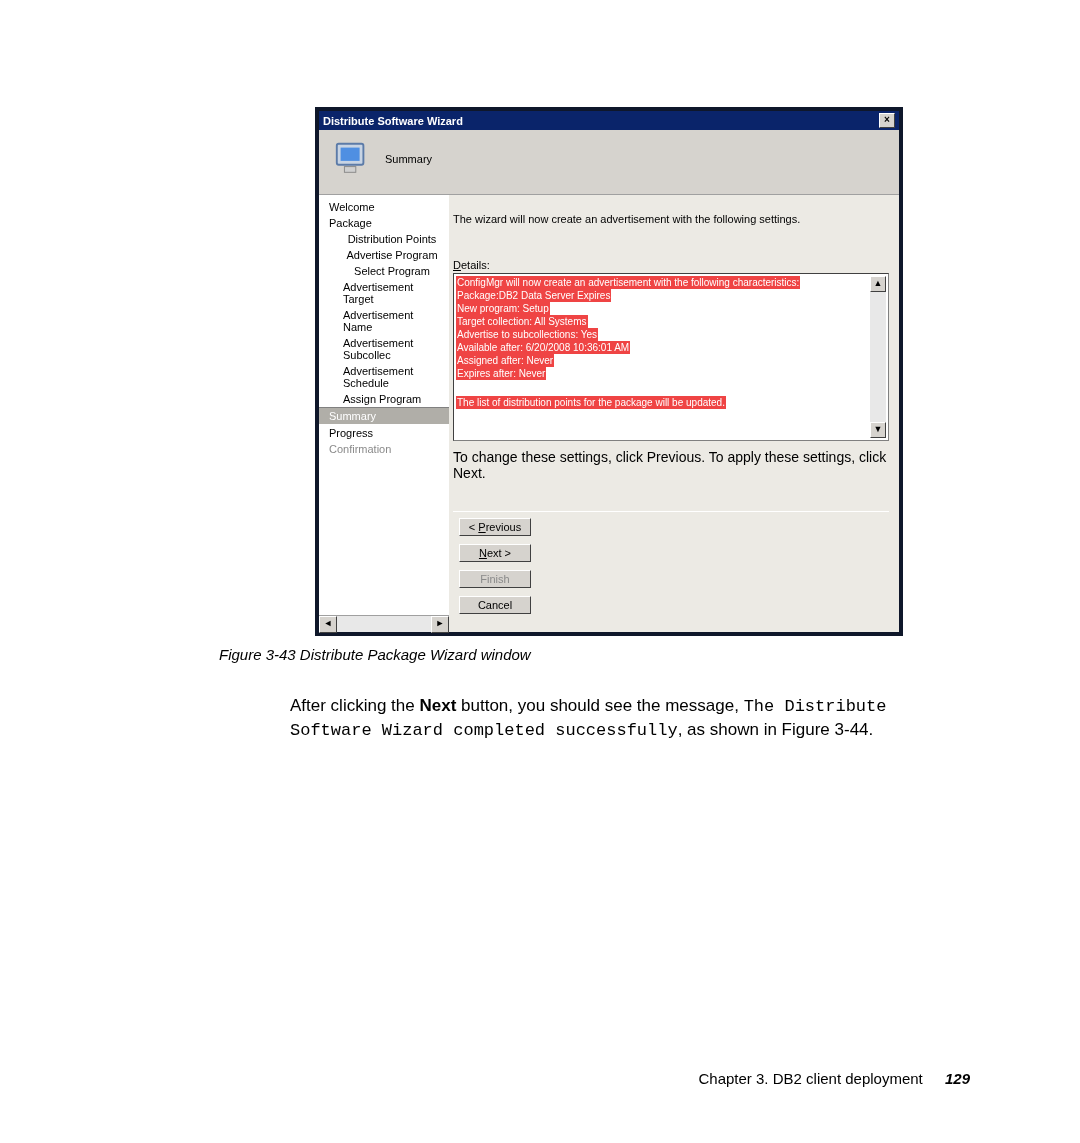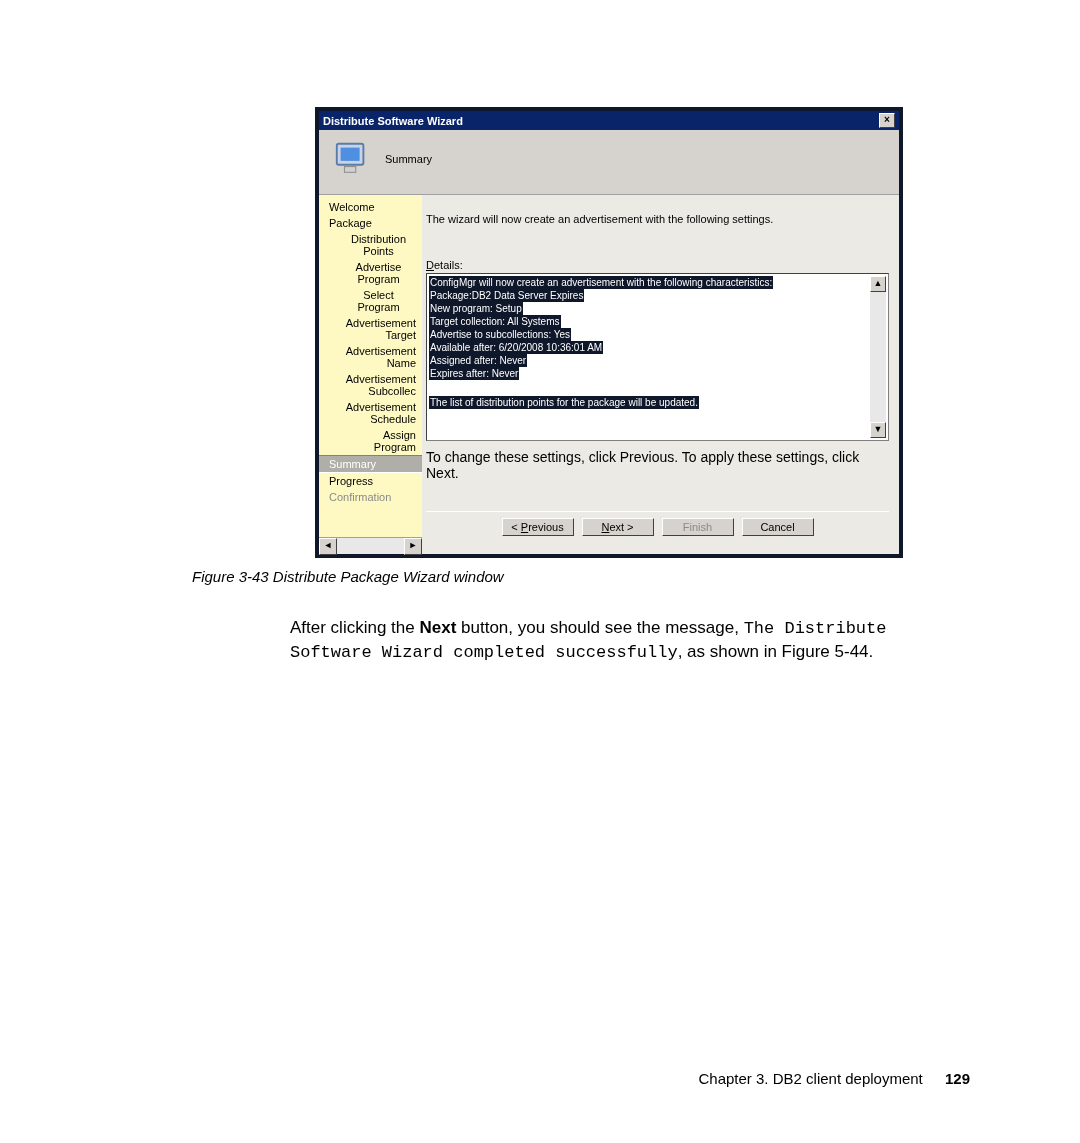--- a/index.html
+++ b/index.html
@@ -51,30 +51,30 @@
     display:flex; align-items:center; gap:14px;
     padding: 10px 14px 16px 14px;
     border-bottom: 1px solid #a0a0a0;
   }
   .header-row .monitor {
     width: 38px; height: 38px; position:relative;
   }
   .monitor svg { width:38px; height:38px; }
   .body-row { display:flex; }
   .sidebar {
-    width: 103px;
-    background: #fef9c3;
+    width: 130px;
+    background: #ffffff;
     padding-top: 4px;
     font-size: 11px;
     color:#000;
     position:relative;
   }
   .sidebar .item { padding: 2px 6px 2px 10px; }
   .sidebar .item.sub { padding-left: 22px; text-align: center; }
-  .sidebar .item.subsub { padding-left: 24px; text-align: right; }
+  .sidebar .item.subsub { padding-left: 24px; }
   .sidebar .item.disabled { color:#8a8a8a; }
   .sidebar .item.selected {
     background:#b0aea8; color:#fff;
     border-top:1px solid #808080; border-bottom:1px solid #fff;
   }
   .sb-scroll {
     position:absolute; bottom:0; left:0; right:0;
     height:16px; background:#e8e8e8;
     border-top:1px solid #a0a0a0;
     display:flex; justify-content:space-between;
@@ -96,62 +96,63 @@
     background:#fff;
     border:1px solid #808080;
     border-top-color:#404040; border-left-color:#404040;
     height: 162px;
     position:relative;
     font-size:10px;
     padding:2px;
     display:flex;
   }
   .details-content { flex:1; overflow:hidden; }
-  .hl { background:#0f172a; color:#fff; display:inline-block; padding:0 1px; line-height:13px; }
+  .hl { background:#ef4444; color:#fff; display:inline-block; padding:0 1px; line-height:13px; }
   .details-scroll {
     width:16px; background:#e8e8e8;
     display:flex; flex-direction:column; justify-content:space-between;
   }
   .details-scroll .sb-arrow { width:14px; height:14px; }
   .hint { font-size:14px; padding: 8px 0 30px 0; }
   .button-row {
-    display:flex; justify-content:center; gap:8px;
+    display:flex; justify-content:flex-end; gap:8px;
     padding: 6px 6px 8px 6px;
     border-top:1px solid #fff;
+    flex-direction:column;
   }
   .btn {
     width: 70px;
     padding: 2px 0;
     font-size:11px;
     background:#d6d3ce;
     border:1px solid #fff;
     border-right-color:#404040; border-bottom-color:#404040;
     text-align:center;
   }
   .btn.disabled { color:#8a8a8a; }
   u.hotkey { text-decoration: underline; }
   .caption {
-    margin-left: 92px;
+    margin-left: 119px;
     font-style: italic;
     font-size: 15px;
     padding-top: 4px;
   }
   .para2 {
     margin: 32px 90px 0 190px;
     font-size: 17px;
     line-height: 1.35;
   }
   .mono { font-family: "Courier New", monospace; }
   .footer {
     position:absolute;
     bottom: 56px;
     right: 110px;
     font-size: 15px;
   }
-  .footer b { margin-left: 18px; }
+  .footer b { margin-left: 18px; font-style: italic; }
 </style>
 </head>
 <body>
 
 <div class="page">
 
   <div class="wizard-frame">
     <div class="titlebar">
       <span>Distribute Software Wizard</span>
       <span class="close-box">×</span>
@@ -215,20 +216,20 @@
           <div class="btn disabled">Finish</div>
           <div class="btn">Cancel</div>
         </div>
       </div>
     </div>
   </div>
 
   <div class="caption">Figure 3-43   Distribute Package Wizard window</div>
 
   <div class="para2">
-    <span>After clicking the </span><b>Next</b><span> button, you should see the message, </span><span class="mono">The Distribute Software Wizard completed successfully</span><span>, as shown in Figure 5-44.</span>
+    <span>After clicking the </span><b>Next</b><span> button, you should see the message, </span><span class="mono">The Distribute Software Wizard completed successfully</span><span>, as shown in Figure 3-44.</span>
   </div>
 </div>
 
 <div class="footer">
   <span>Chapter 3. DB2 client deployment</span>
   <b>129</b>
 </div>
 
 </body></html>

